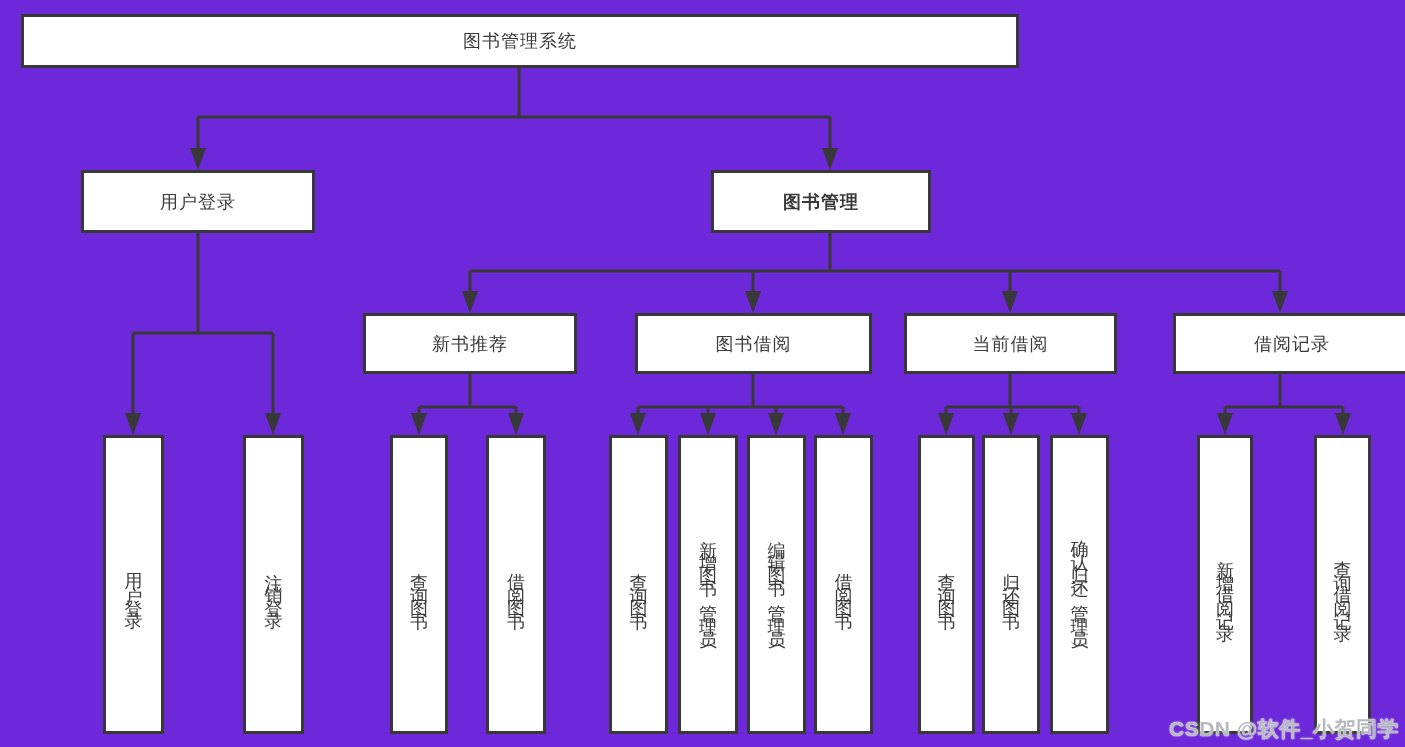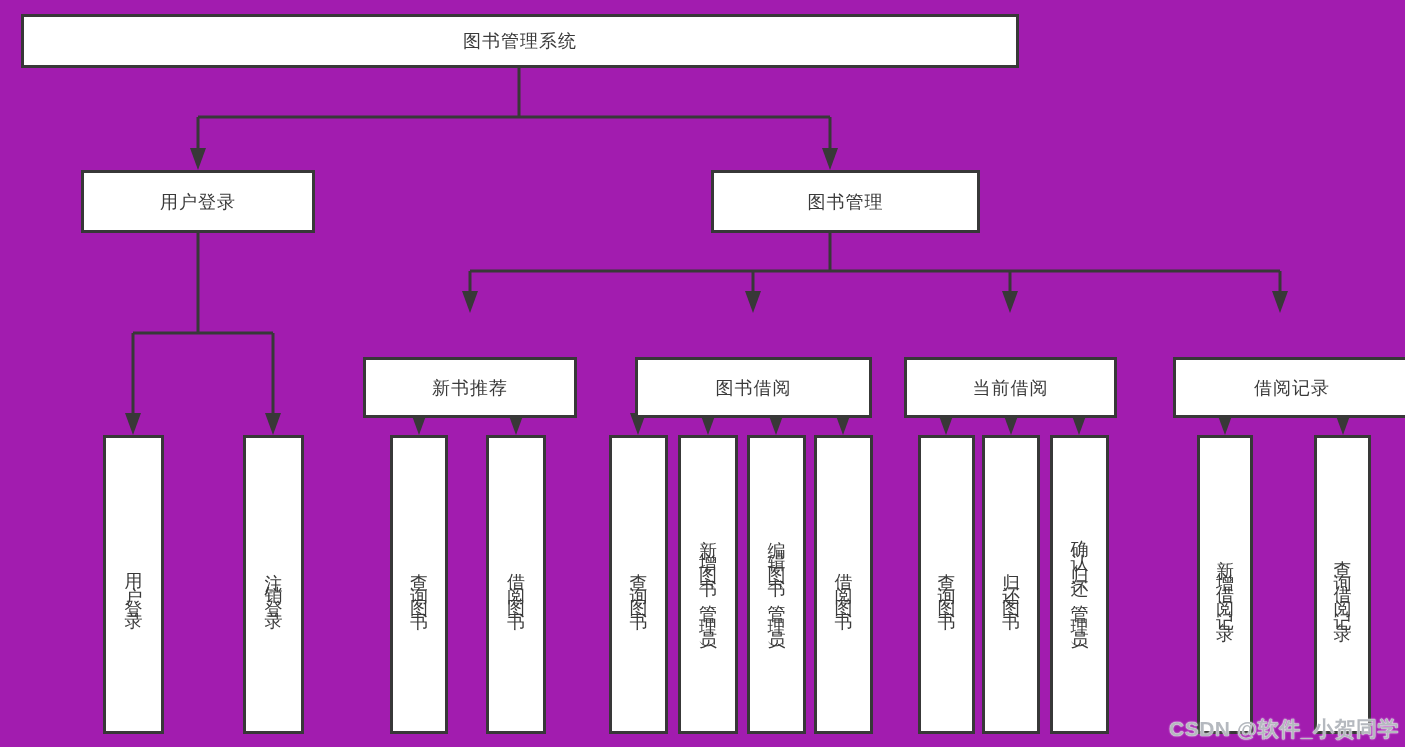--- a/index.html
+++ b/index.html
@@ -5,21 +5,21 @@
   html, body {
     margin: 0;
     padding: 0;
     background: #ffffff;
     font-family: "Liberation Sans", "DejaVu Sans", sans-serif;
   }
   #canvas {
     position: relative;
     width: 1405px;
     height: 747px;
-    background: #a21caf;
+    background: #6d28d9;
     overflow: hidden;
   }
   #connector-layer {
     position: absolute;
     left: 0;
     top: 0;
     width: 1405px;
     height: 747px;
   }
   .box {
@@ -42,22 +42,22 @@
   .leaf .vtext {
     writing-mode: vertical-rl;
     text-orientation: mixed;
     letter-spacing: 13px;
     line-height: 1;
     white-space: nowrap;
   }
   
   #node-root            { left: 21px;   top: 14px;  width: 998px; height: 54px; }
   #node-user-login      { left: 81px;   top: 170px; width: 234px; height: 63px; }
-  #node-book-management { left: 711px;  top: 170px; width: 269px; height: 63px; }
-  .level3 { top: 313px; height: 61px; margin-top: 44px; }
+  #node-book-management { left: 711px;  top: 170px; width: 220px; height: 63px; font-weight: bold; }
+  .level3 { top: 313px; height: 61px; }
   #node-new-book-recommend { left: 363px;  width: 214px; }
   #node-book-borrowing     { left: 635px;  width: 237px; }
   #node-current-borrowing  { left: 904px;  width: 213px; }
   #node-borrow-records     { left: 1173px; width: 238px; }
 
   #leaf-user-login              { left: 103px;  width: 61px; }
   #leaf-logout                  { left: 243px;  width: 61px; }
   #leaf-recommend-query-books   { left: 390px;  width: 58px; }
   #leaf-recommend-borrow-books  { left: 486px;  width: 60px; }
   #leaf-borrow-query-books      { left: 609px;  width: 59px; }

